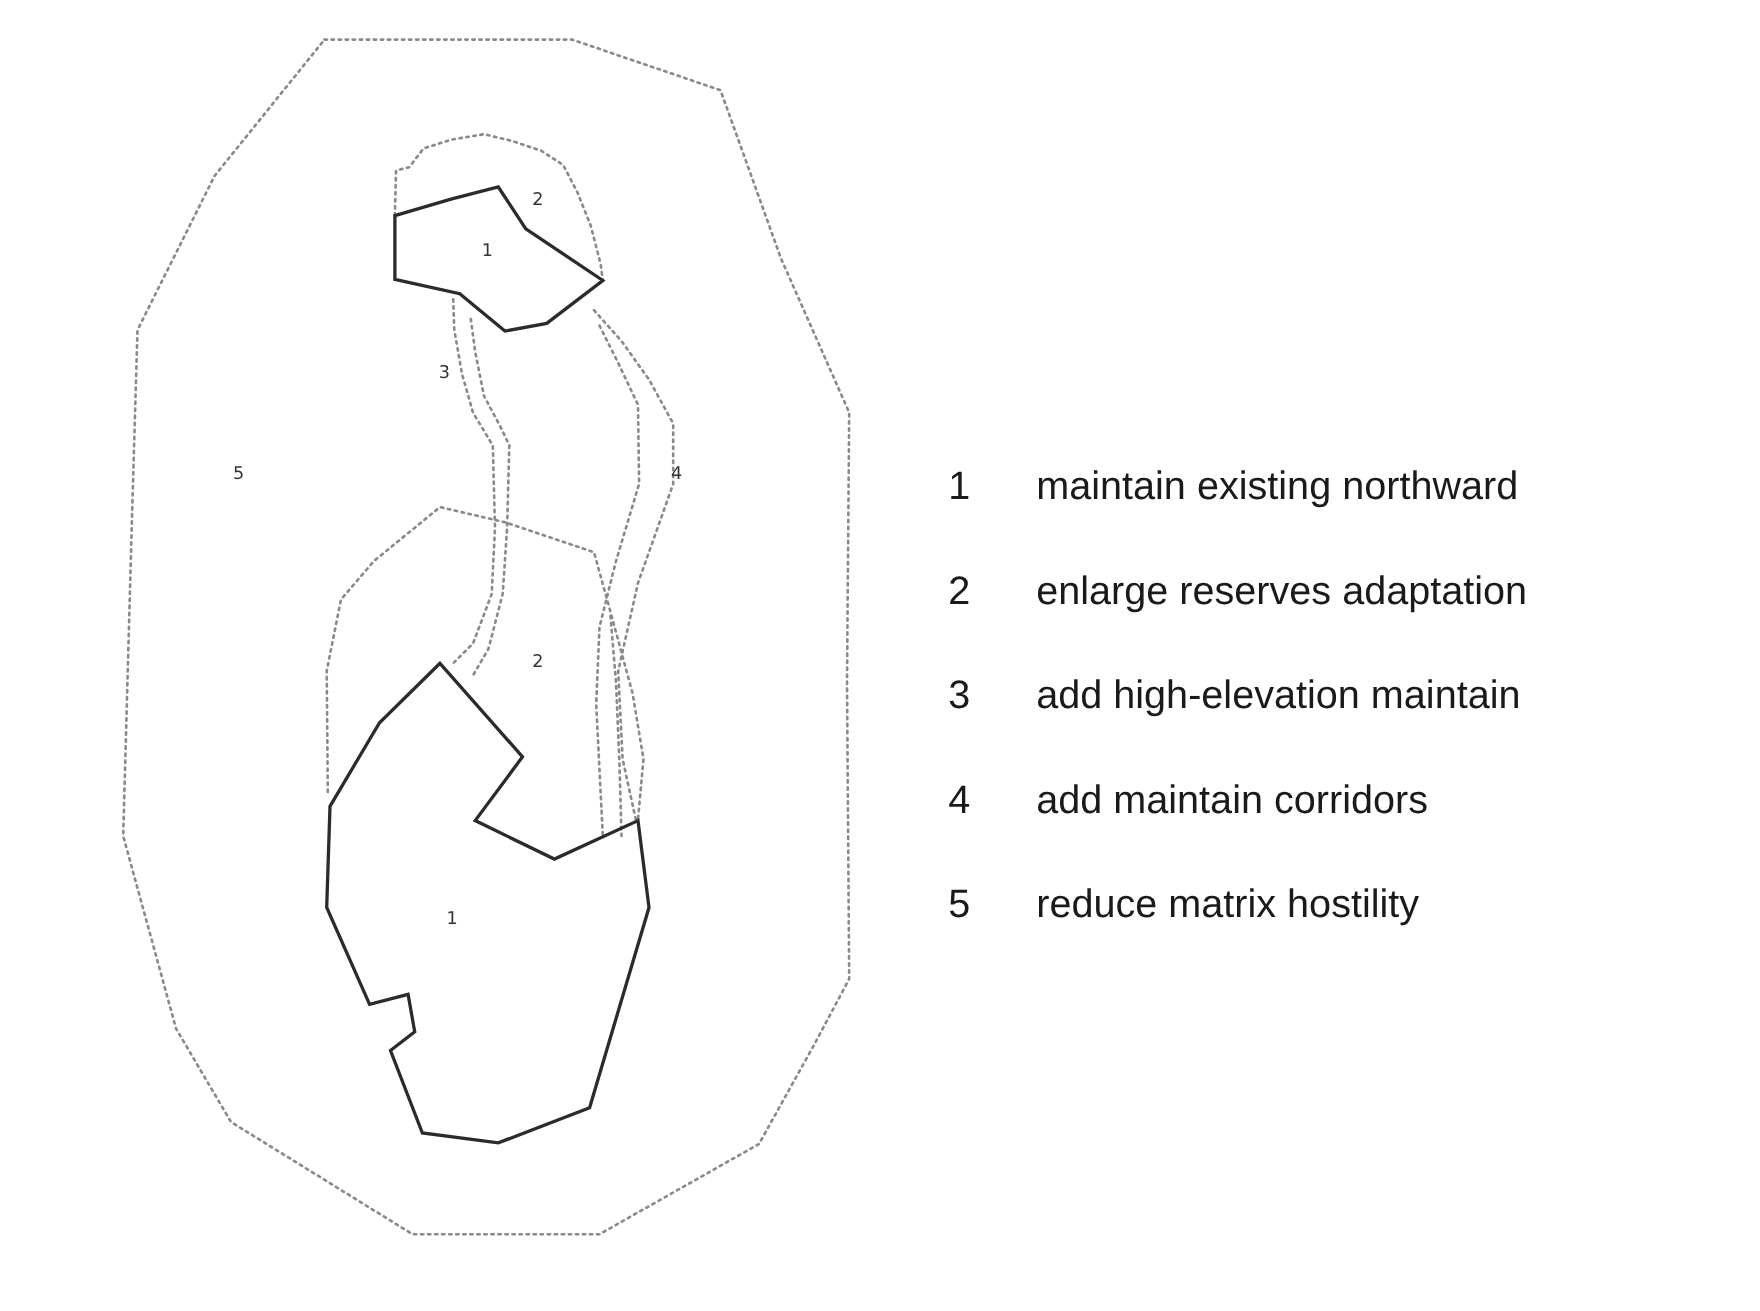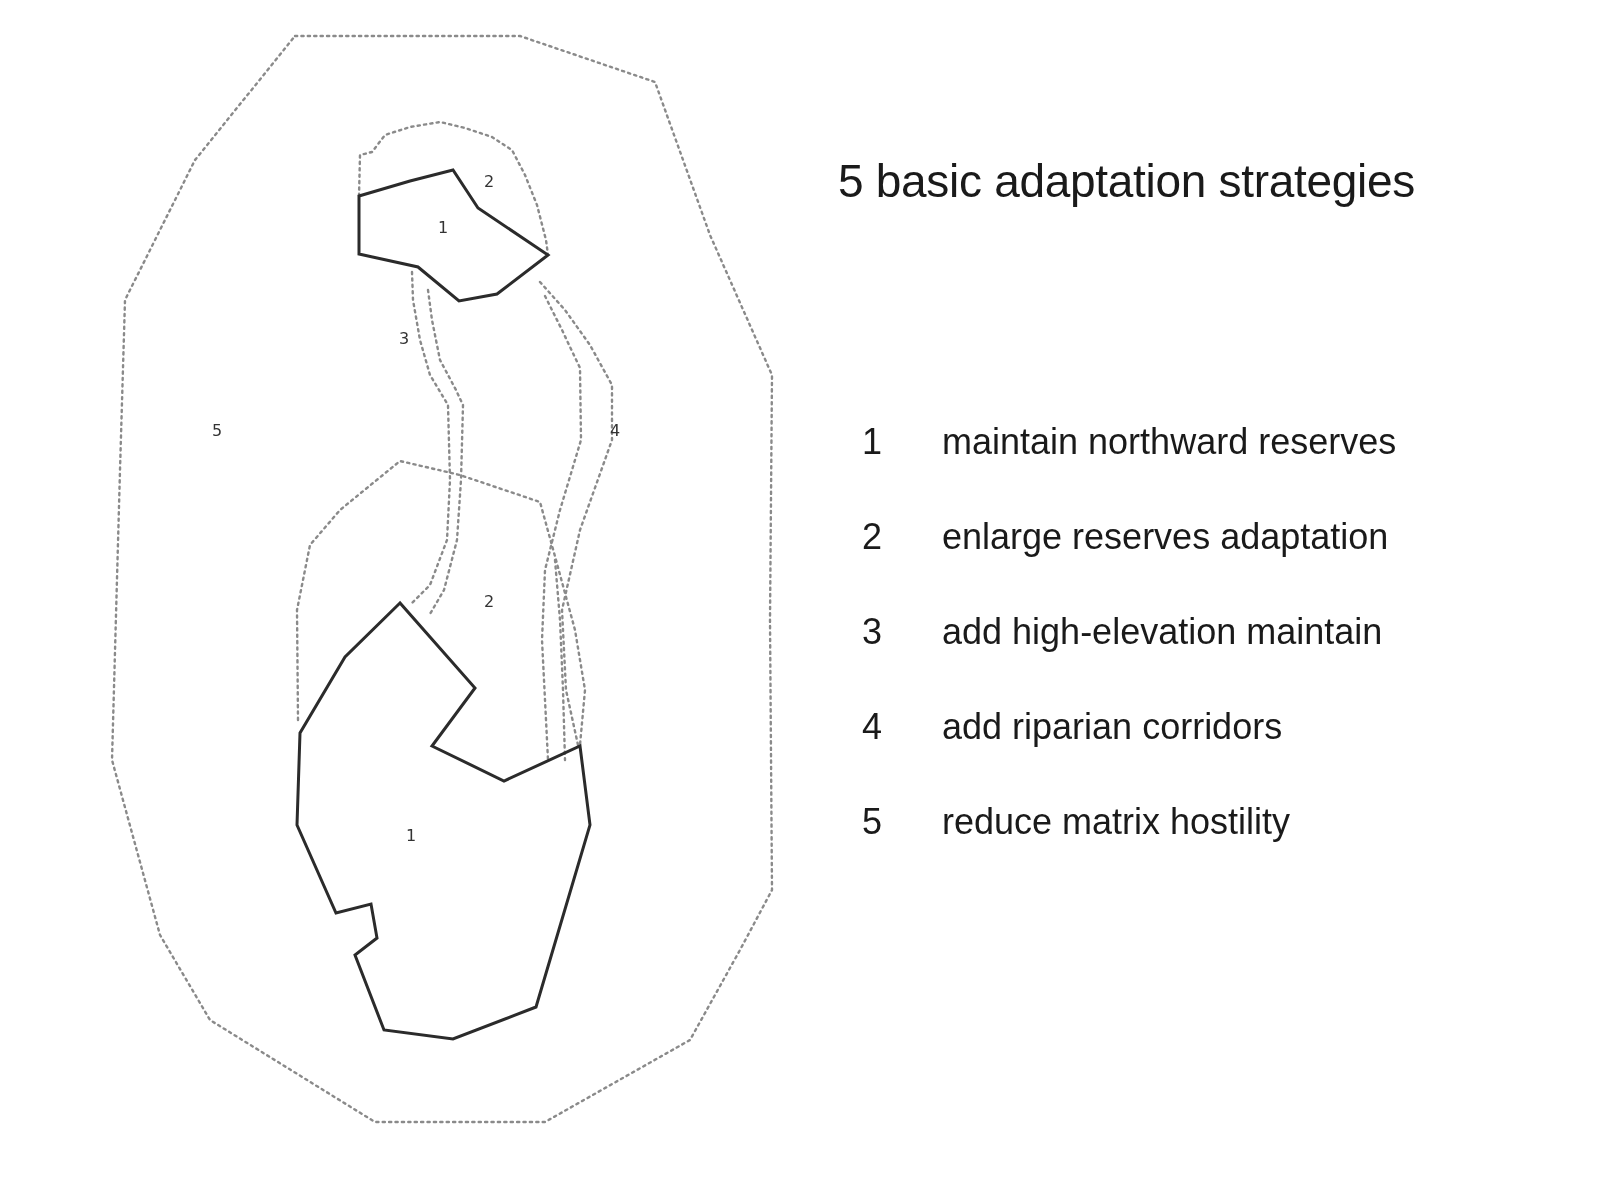--- a/index.html
+++ b/index.html
@@ -39,37 +39,36 @@
   <text class="zlabel" x="443" y="228">1</text>
   <text class="zlabel" x="489" y="182">2</text>
   <text class="zlabel" x="404" y="339">3</text>
   <text class="zlabel" x="615" y="431">4</text>
   <text class="zlabel" x="217" y="431">5</text>
   <text class="zlabel" x="489" y="602">2</text>
   <text class="zlabel" x="411" y="836">1</text>
 </svg>
 
 <div class="title">
-  <div>5 basic adaptation strategies</div>
 </div>
 
 <div class="legend">
   <div class="legend-item">
     <span class="legend-num">1</span>
-    <span class="legend-text">maintain northward reserves</span>
+    <span class="legend-text">maintain existing northward</span>
   </div>
   <div class="legend-item">
     <span class="legend-num">2</span>
     <span class="legend-text">enlarge reserves adaptation</span>
   </div>
   <div class="legend-item">
     <span class="legend-num">3</span>
     <span class="legend-text">add high-elevation maintain</span>
   </div>
   <div class="legend-item">
     <span class="legend-num">4</span>
-    <span class="legend-text">add riparian corridors</span>
+    <span class="legend-text">add maintain corridors</span>
   </div>
   <div class="legend-item">
     <span class="legend-num">5</span>
     <span class="legend-text">reduce matrix hostility</span>
   </div>
 </div>
 
 </body></html>

